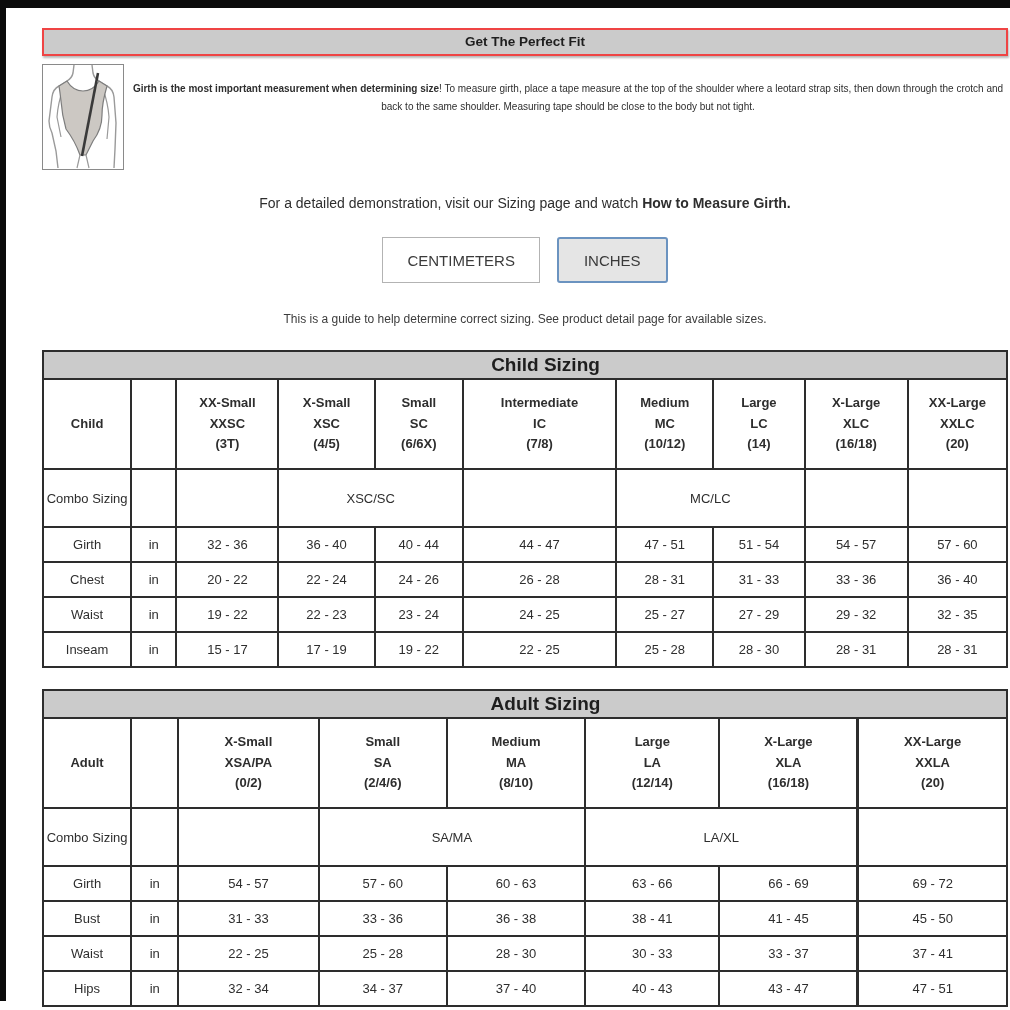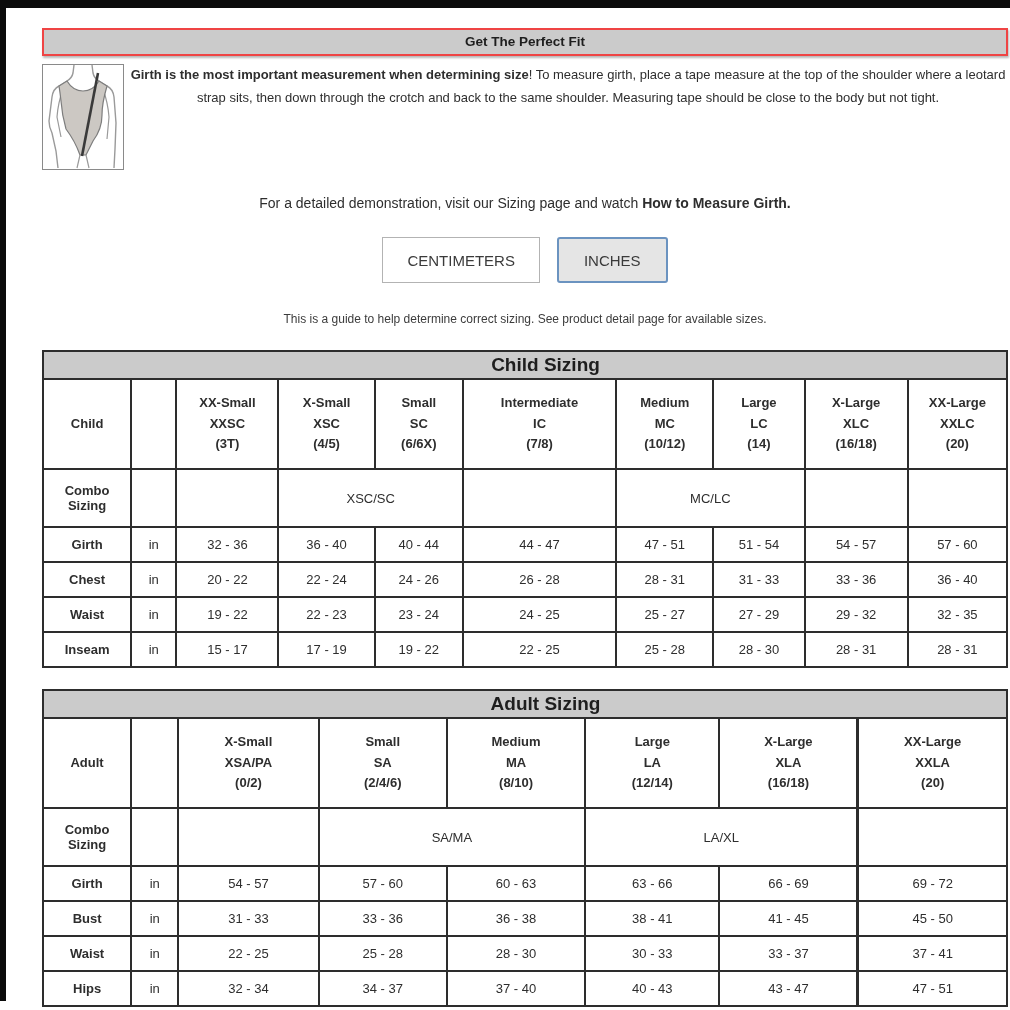--- a/index.html
+++ b/index.html
@@ -16,22 +16,22 @@
     text-align:center; font-weight:bold; font-size:13.5px; color:#1e1e1e;
     box-shadow:1px 2px 2px rgba(0,0,0,0.28);
   }
 
   .intro-row { display:flex; margin-top:8px; }
   .figure-box {
     width:82px; height:106px; border:1px solid #8a8a8a; flex:0 0 auto;
     background:#fff; box-sizing:border-box;
   }
   .intro-text {
-    flex:1; text-align:center; font-size:13px; line-height:1.75;
-    padding:0 2px 0 6px; margin-top:0;
+    flex:1; text-align:center; font-size:10px; line-height:1.75;
+    padding:0 2px 0 6px; margin-top:16px;
   }
   .demo-line { text-align:center; font-size:14px; margin-top:25px; }
   b, .bold { font-weight:bold; }
 
   .toggle-row { display:flex; justify-content:center; align-items:stretch; gap:17px; margin-top:26px; }
   .btn {
     font-family:"Liberation Sans", sans-serif; font-size:15px; color:#3a3a3a;
     display:flex; align-items:center; justify-content:center; cursor:pointer; box-sizing:border-box; height:46px;
   }
   .btn-inches {
@@ -50,21 +50,21 @@
   .size-table td {
     border:2px solid #2d2d2d; text-align:center; font-size:13px; padding:2px;
     overflow:hidden; color:#2e2e2e;
   }
   .size-table .bar-cell {
     background:#cbcbcb; font-weight:bold; font-size:19px; height:22px; color:#1e1e1e;padding-left:43px;
   }
   .col-head-row td { height:84px; font-weight:bold; line-height:1.6; }
   .combo-row td { height:52px; font-weight:normal; }
   .data-row td { height:29px; }
-  .size-table .row-label { font-weight:bold; }
+  .size-table .row-label { font-weight:normal; }
   [data-table="adult_table"] tr:not(:first-child) td:last-child { border-left-width:3px; }
 </style>
 </head>
 <body>
 
 <div class="frame-top"></div>
 <div class="frame-left"></div>
 
 <div class="content">
 

